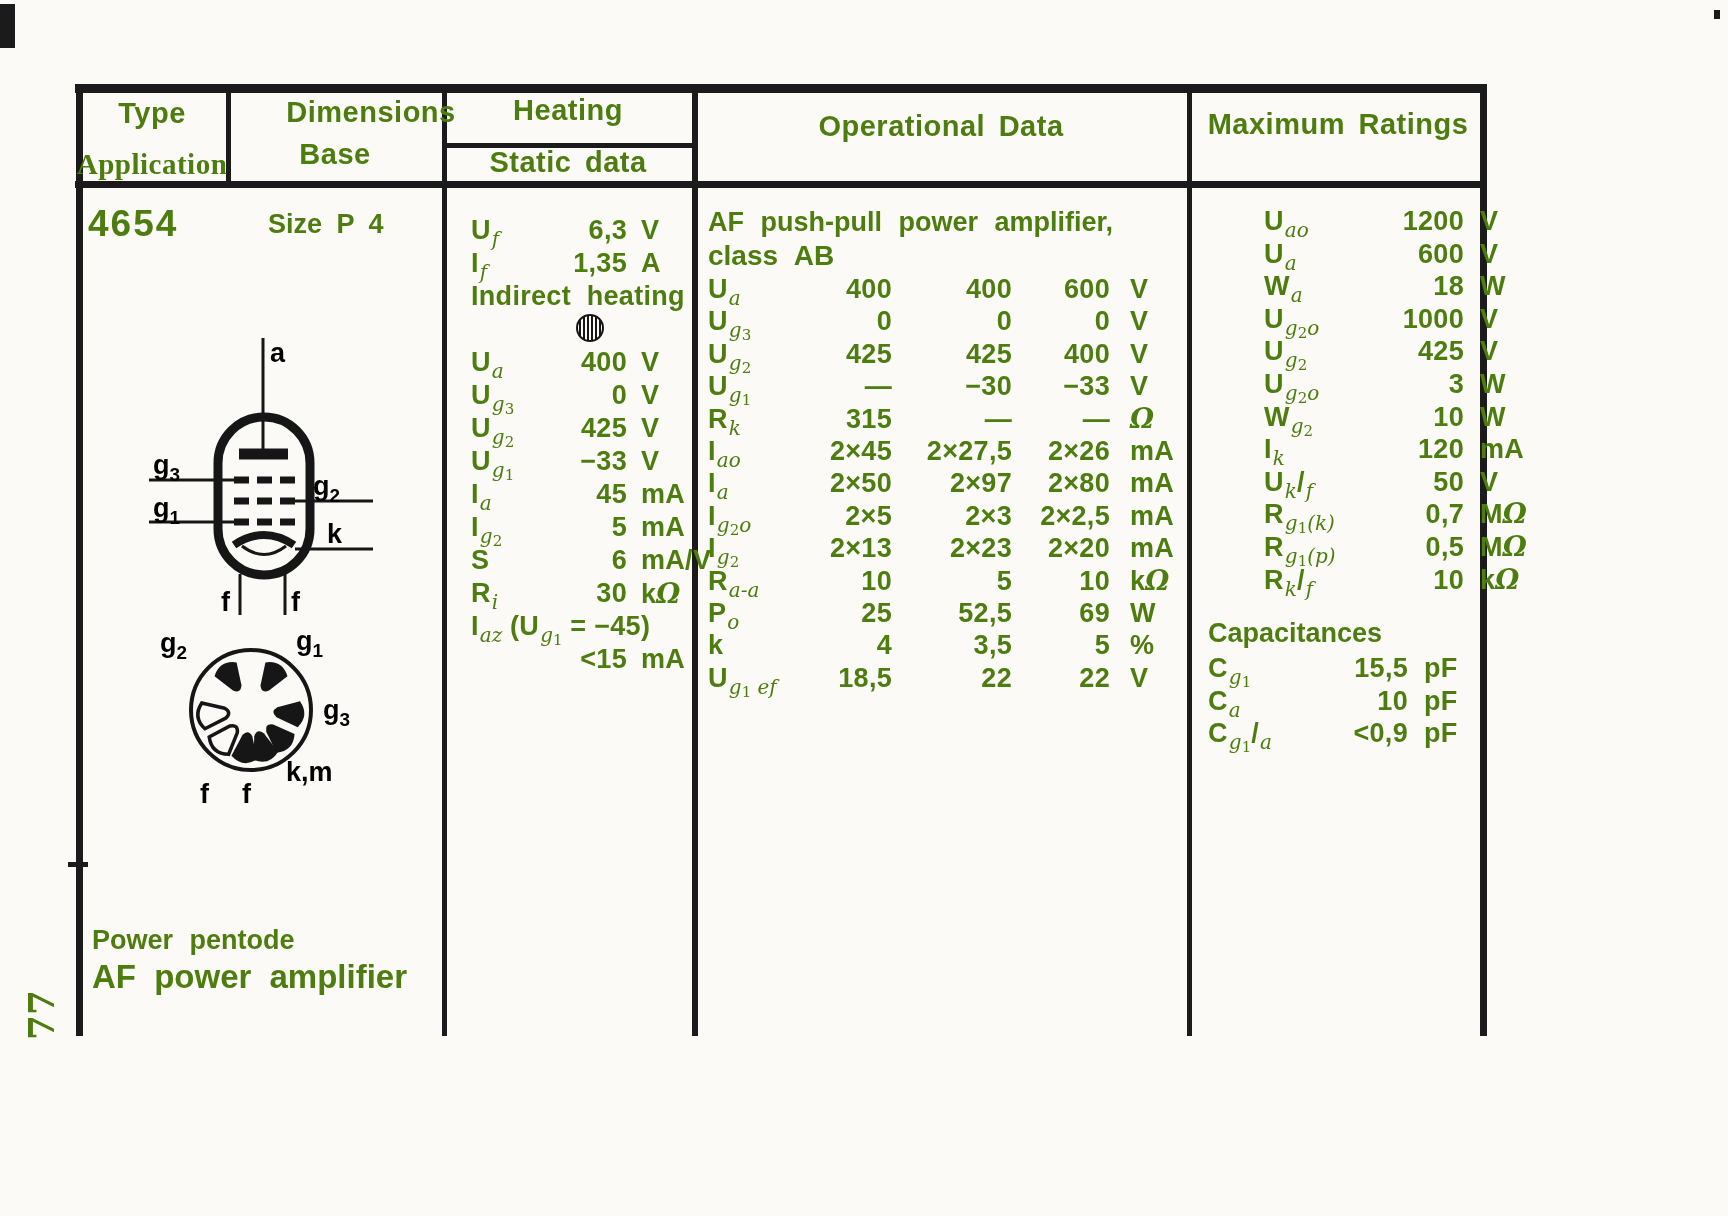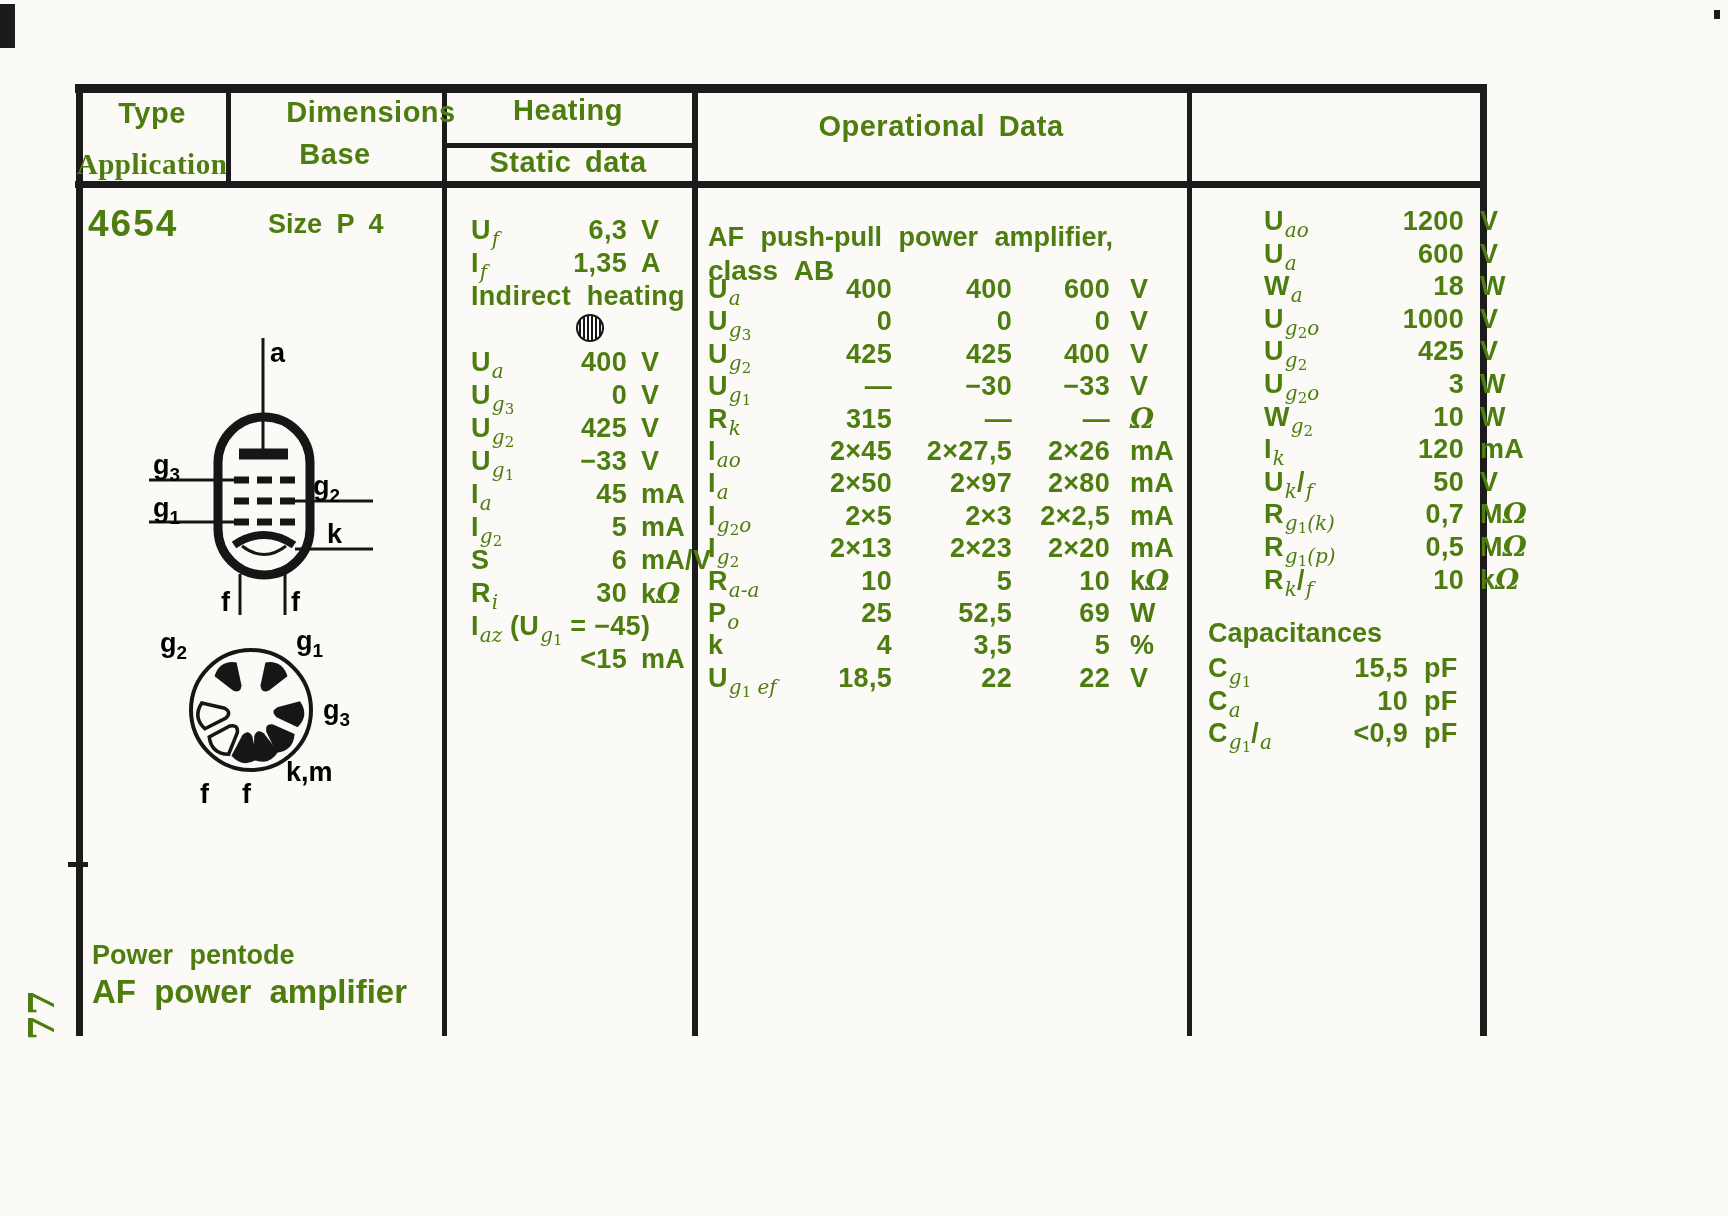--- a/index.html
+++ b/index.html
@@ -2,21 +2,21 @@
 <html><head>
 <meta charset="utf-8">
 <style>
   html,body{margin:0;padding:0;background:#e8e6e0;}
   .page{position:relative;width:1728px;height:1216px;background:#fbfaf6;overflow:hidden;
         font-family:"Liberation Sans",sans-serif;color:#4d7c0f;}
   .ln{position:absolute;background:#1b1b1b;}
   .hd{position:absolute;font-weight:bold;font-size:29px;letter-spacing:.5px;white-space:nowrap;
       transform:translateX(-50%);word-spacing:5px;}
   .txt{position:absolute;font-weight:bold;white-space:nowrap;}
-  .wsp{word-spacing:9px;margin-top:15px;}
+  .wsp{word-spacing:9px;}
   
   .srow,.orow,.mrow{display:flex;font-weight:bold;font-size:27px;white-space:nowrap;letter-spacing:.3px;}
   .srow{height:33px;line-height:33px;}
   .orow{height:32.4px;line-height:32.4px;}
   .mrow{height:32.6px;line-height:32.6px;}
   .lbl{flex:1;}
   .val{width:95px;text-align:right;}
   .unit{width:68px;padding-left:14px;}
   .tlbl{flex:1;word-spacing:8px;}
   .symrow{justify-content:center;}
@@ -56,20 +56,21 @@
   <div class="ln" style="left:0;top:4px;width:15px;height:44px;"></div>
   <div class="ln" style="left:1714px;top:10px;width:6px;height:9px;"></div>
 
   <div class="hd" style="left:152px;top:97px;">Type</div>
   <div class="hd" style="left:152px;top:148px;font-family:Liberation Serif, serif;">Application</div>
   <div class="hd" style="left:335px;top:96px;margin-left:36px;">Dimensions</div>
   <div class="hd" style="left:335px;top:138px;">Base</div>
   <div class="hd" style="left:568px;top:94px;">Heating</div>
   <div class="hd" style="left:568px;top:146px;">Static data</div>
   <div class="hd" style="left:941px;top:110px;">Operational Data</div>
+  <div class="hd" style="left:1338px;top:108px;">Maximum Ratings</div>
 
   <div class="txt" style="left:88px;top:203px;font-size:37px;letter-spacing:2px;">4654</div>
   <div class="txt" style="left:236px;top:209px;font-size:27px;word-spacing:7px;margin-left:32px;">Size P 4</div>
   <div class="txt wsp" style="left:92px;top:925px;font-size:27px;">Power pentode</div>
   <div class="txt wsp" style="left:92px;top:958px;font-size:33px;">AF power amplifier</div>
 
   <svg style="position:absolute;left:145px;top:330px;" width="230" height="300" viewBox="0 0 230 300">
     <line x1="118" y1="8" x2="118" y2="124" stroke="#161616" stroke-width="3"></line>
     <text x="125" y="32" font-size="27"><tspan>a</tspan></text>
     <rect x="73" y="87" width="92" height="158" rx="46" fill="none" stroke="#161616" stroke-width="9"></rect>

